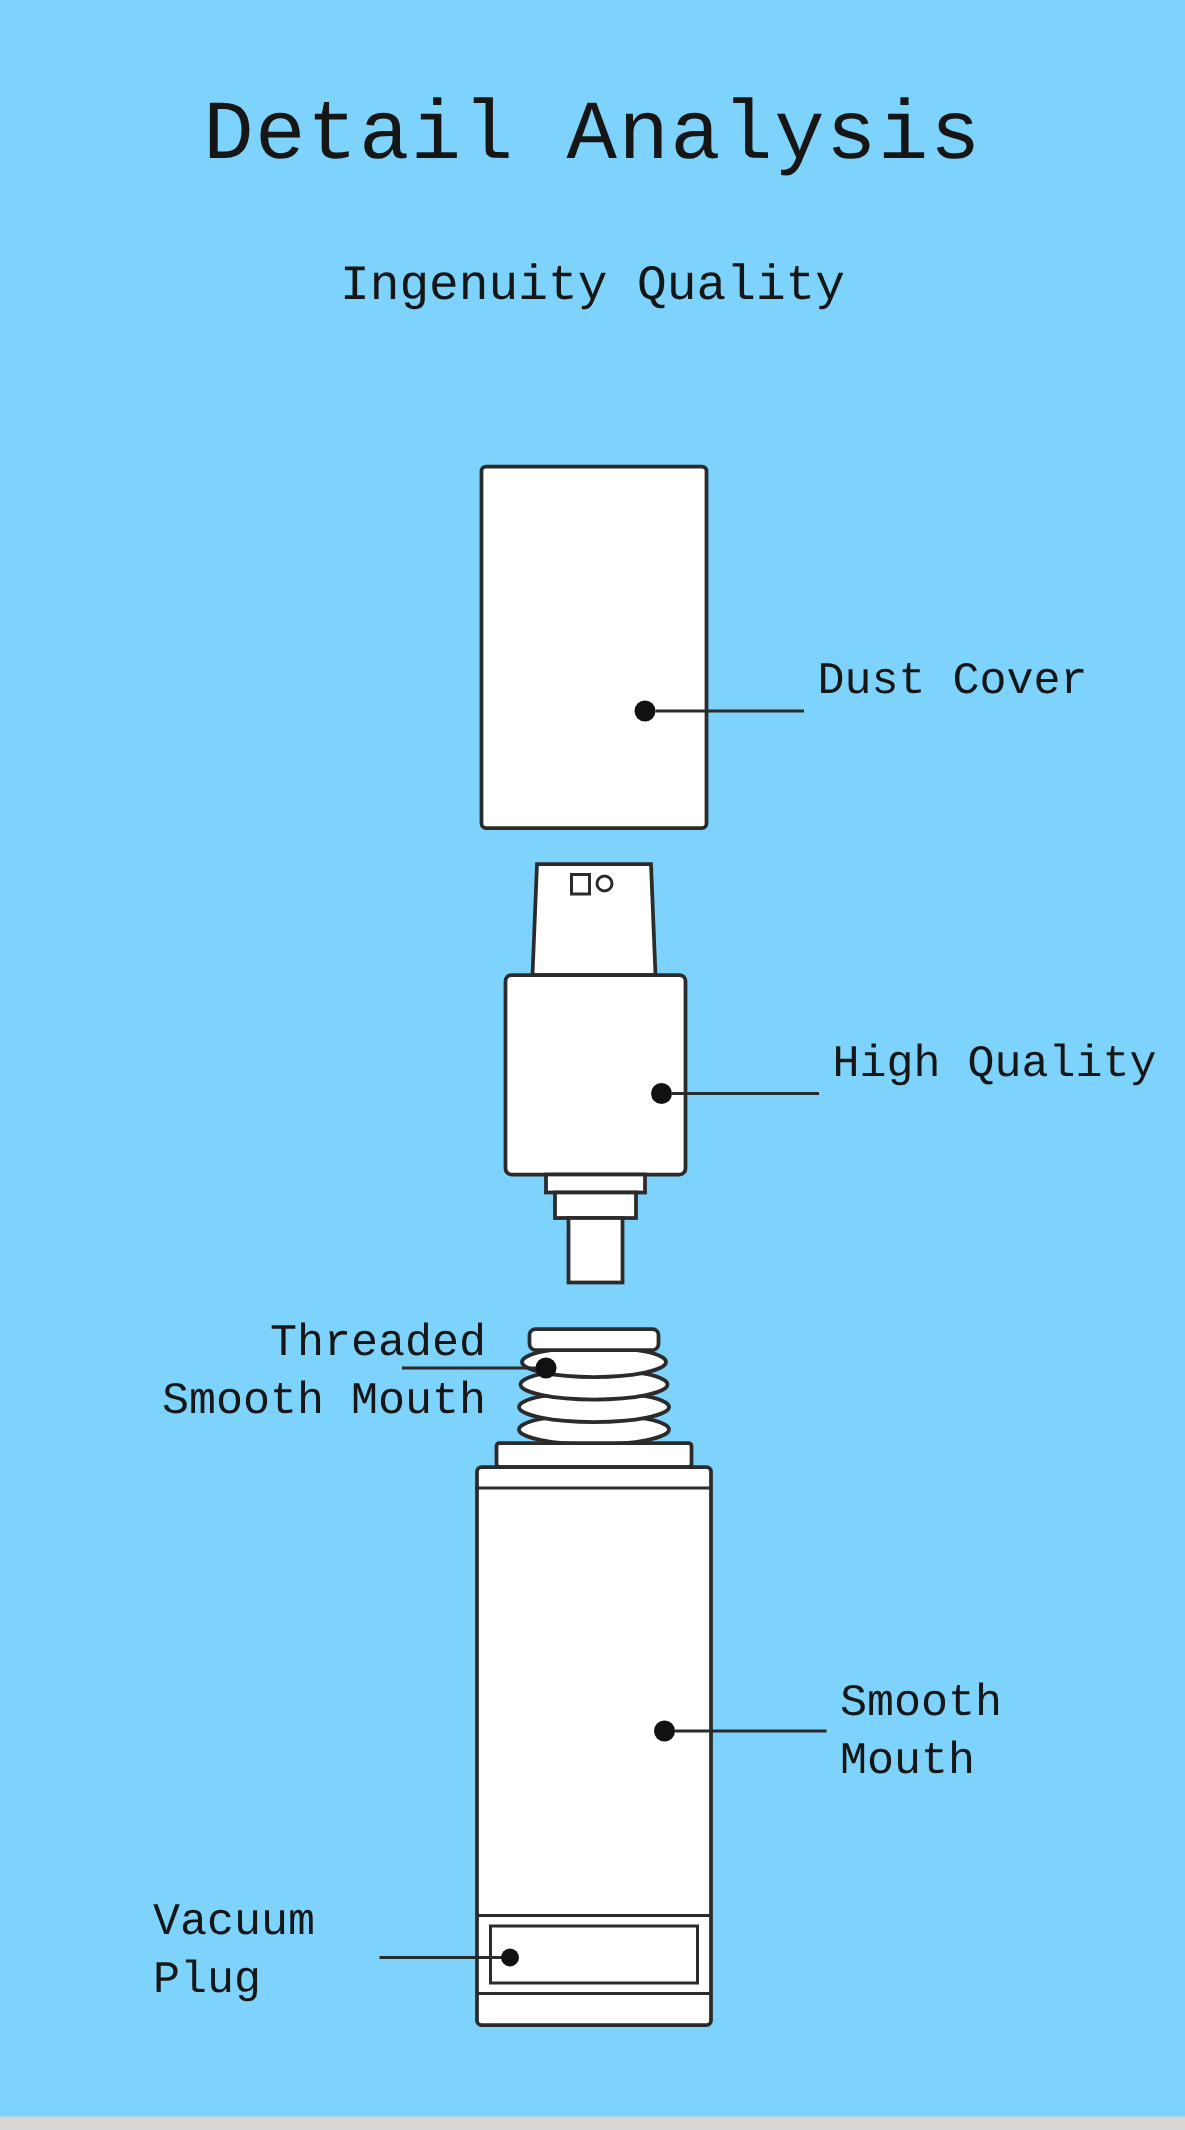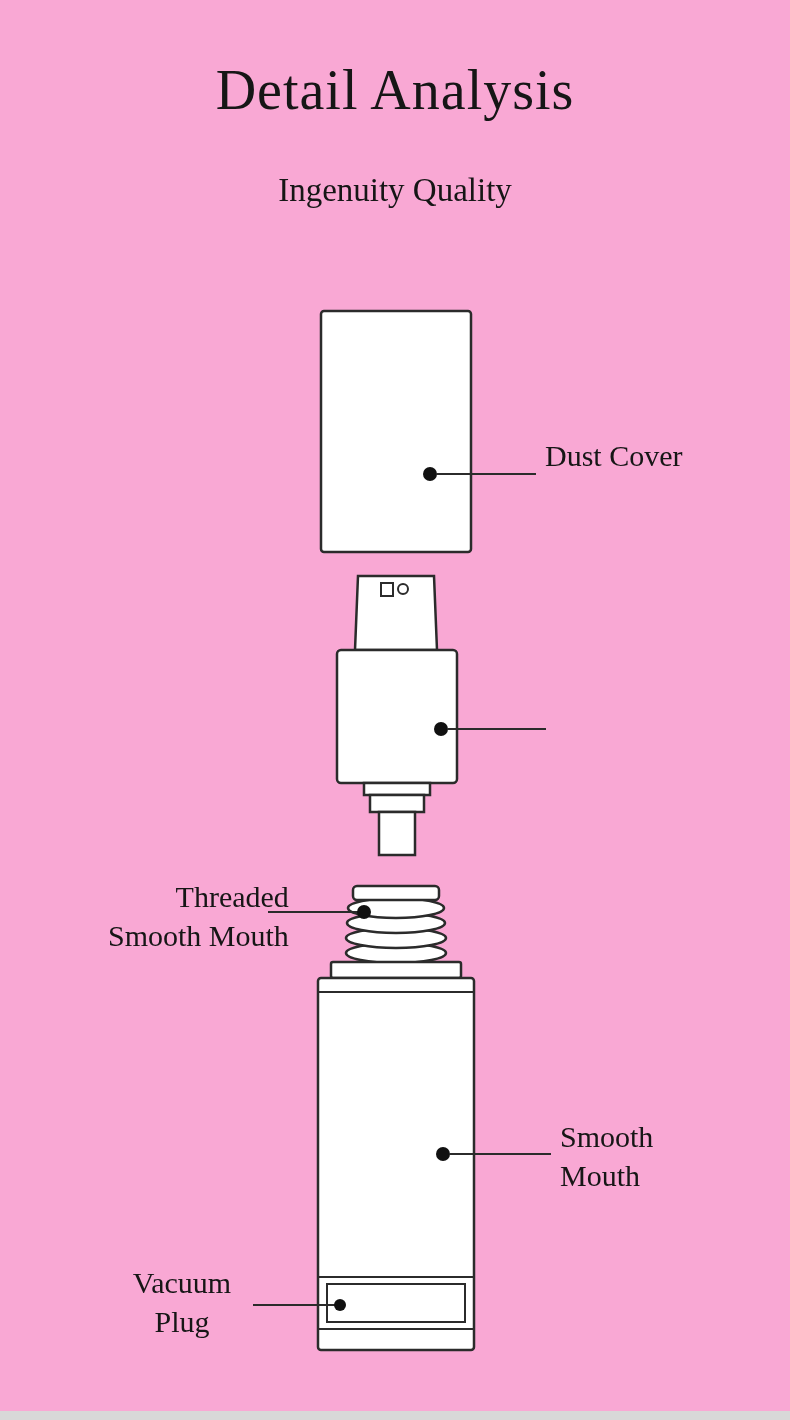--- a/index.html
+++ b/index.html
@@ -1,22 +1,22 @@
 <!DOCTYPE html>
 <html><head>
 <meta charset="utf-8">
 <style>
   html, body { margin: 0; padding: 0; background: #ffffff; }
   .canvas {
     position: relative;
     width: 790px;
     height: 1420px;
-    background: #f9a8d4;
+    background: #7dd3fc;
     overflow: hidden;
-    font-family: Liberation Serif, serif;
+    font-family: Liberation Mono, monospace;
     color: #161616;
   }
   .title {
     position: absolute;
     top: 58px; left: 0;
     width: 790px;
     text-align: center;
     font-size: 56px;
     font-weight: 400;
     letter-spacing: 1px;
@@ -38,21 +38,21 @@
   .ln-thin { fill: none; stroke: #2b2b2b; stroke-width: 2; }
   .leader { stroke: #2b2b2b; stroke-width: 2; }
   .dot { fill: #111111; stroke: none; }
   .callout {
     position: absolute;
     font-size: 30px;
     line-height: 39px;
     white-space: nowrap;
     color: #161616;
   }
-  .callout.center { text-align: center; }
+  .callout.center { text-align: left; }
   .bottom-bar {
     position: absolute;
     left: 0; bottom: 0;
     width: 790px; height: 9px;
     background: #d8d8d8;
   }
 </style>
 </head>
 <body>
 
@@ -103,20 +103,21 @@
 
     <line x1="253" y1="1305" x2="335" y2="1305" class="leader"></line>
     <circle cx="340" cy="1305" r="6" class="dot"></circle>
   </svg>
 
   <div class="callout" style="left:545px; top:436px;">
     <div>Dust Cover</div>
   </div>
 
   <div class="callout" style="left:555px; top:691px;">
+    <div>High Quality</div>
   </div>
 
   <div class="callout" style="left:108px; top:877px;text-align:right;">
     <div>Threaded</div>
     <div>Smooth Mouth</div>
   </div>
 
   <div class="callout" style="left:560px; top:1117px;">
     <div>Smooth</div>
     <div>Mouth</div>

